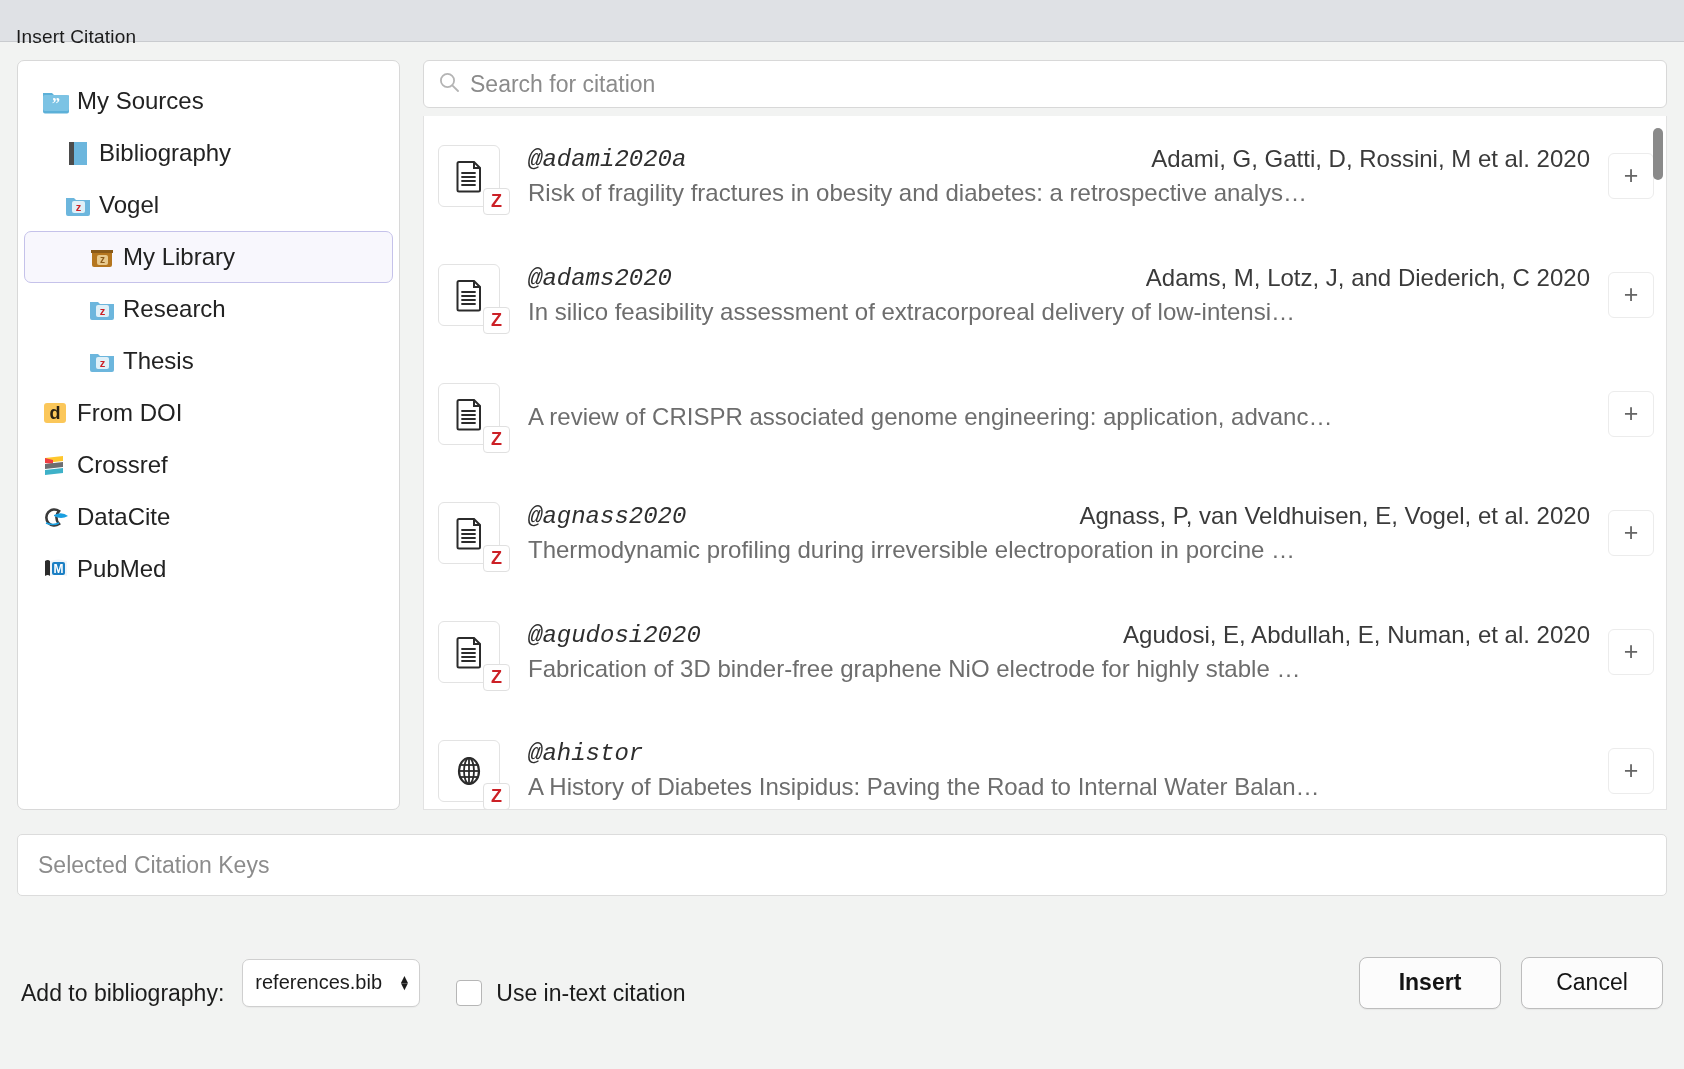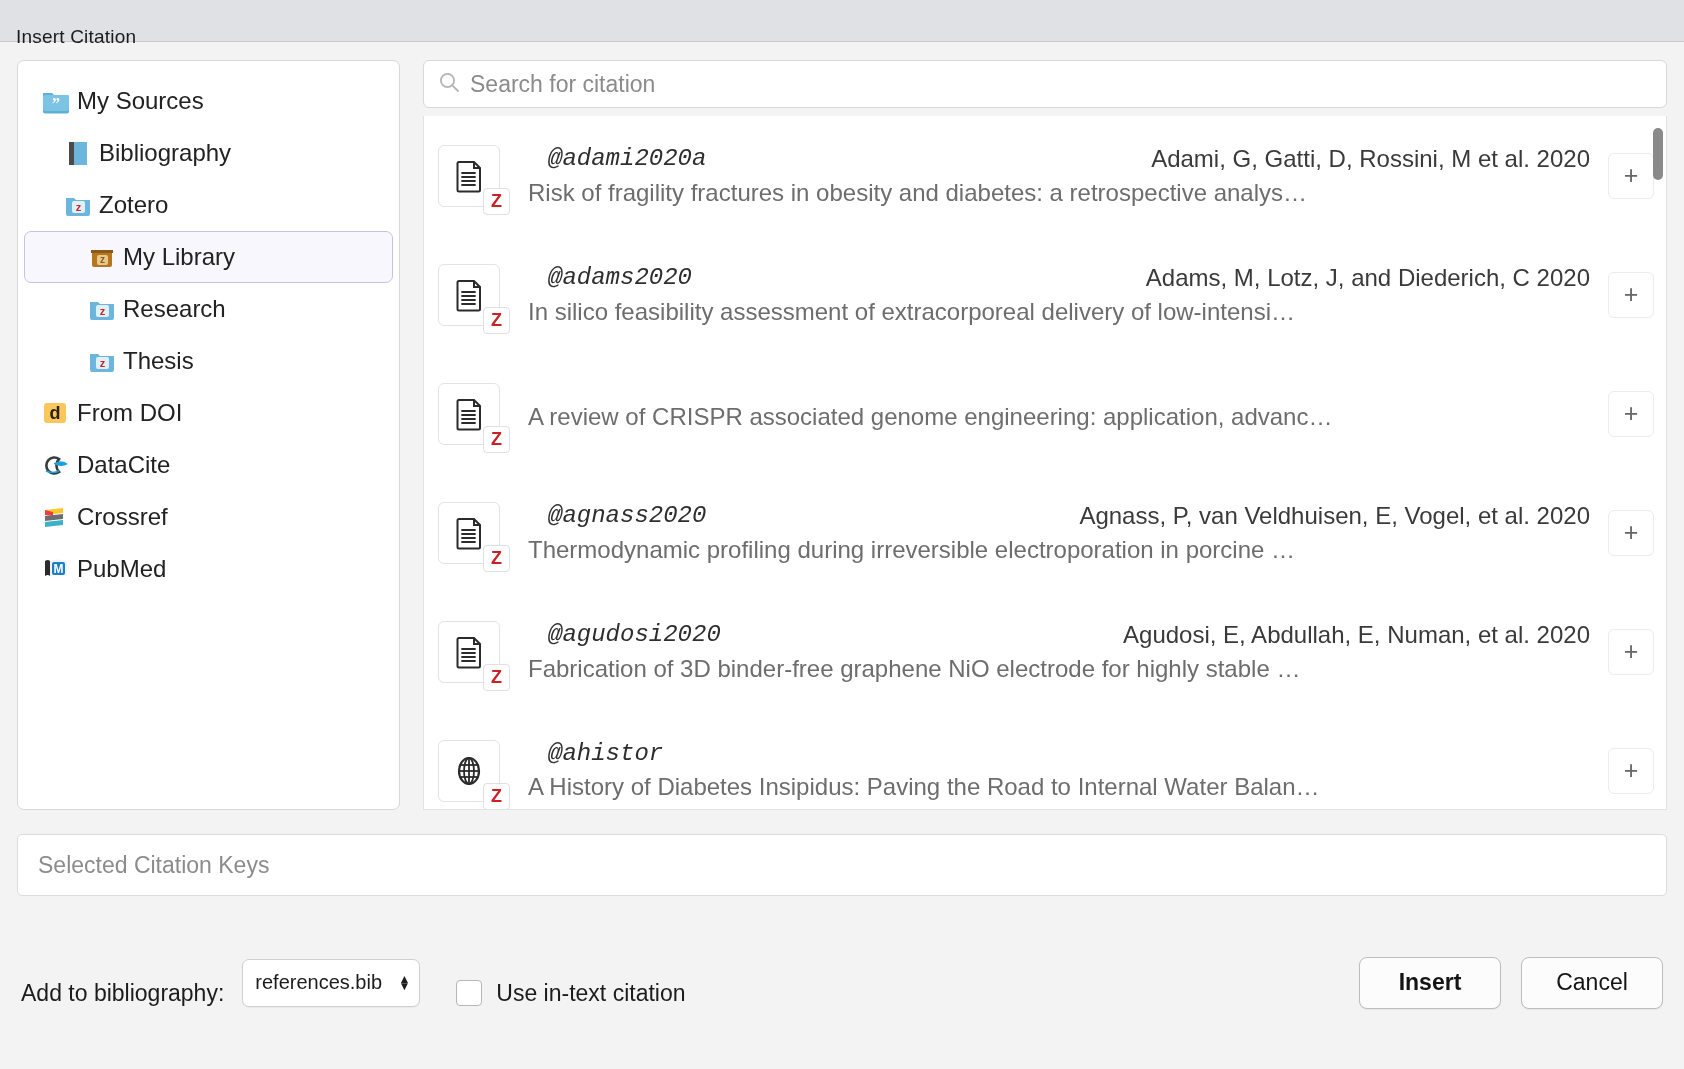--- a/index.html
+++ b/index.html
@@ -155,23 +155,22 @@
   }
   .row-text {
     flex: 1;
     min-width: 0;
     margin-left: 28px;
     margin-right: 18px;
   }
   .row-top {
     display: flex;
     justify-content: space-between;
-    align-items: center;
+    align-items: flex-end;
     gap: 20px;
-    margin-left: 20px;
   }
   .cite-key {
     font-size: 24px;
     color: #2e2e2e;
     font-style: italic;
     font-family: "Liberation Mono", monospace;
     white-space: nowrap;
   }
   .authors {
     font-size: 24px;
@@ -334,21 +333,21 @@
           <span class="src-label">Bibliography</span>
         </div>
         <div class="src-item indent-1">
           <span class="src-icon">
             <svg width="30" height="30" viewBox="0 0 30 30">
               <path d="M3 8 h8 l2 2 H27 v14 a2 2 0 0 1-2 2 H5 a2 2 0 0 1-2-2 Z" fill="#6cb6dd"></path>
               <rect x="9" y="11" width="13" height="12" rx="2" fill="#dff0f8"></rect>
               <text x="15.5" y="21" font-size="11" font-weight="bold" fill="#cc2026" text-anchor="middle" font-family="Liberation Sans, sans-serif">z</text>
             </svg>
           </span>
-          <span class="src-label">Zotero</span>
+          <span class="src-label">Vogel</span>
         </div>
         <div class="src-item indent-2 selected">
           <span class="src-icon">
             <svg width="30" height="30" viewBox="0 0 30 30">
               <path d="M4 8 h22 v3 H4 Z" fill="#8a5a18"></path>
               <path d="M5 11 h20 v12 a2 2 0 0 1-2 2 H7 a2 2 0 0 1-2-2 Z" fill="#b5761f"></path>
               <rect x="10" y="13" width="11" height="10" rx="2" fill="#e8c98d"></rect>
               <text x="15.5" y="21" font-size="10" font-weight="bold" fill="#8a5a18" text-anchor="middle" font-family="Liberation Sans, sans-serif">z</text>
             </svg>
           </span>
@@ -379,37 +378,37 @@
             <svg width="30" height="30" viewBox="0 0 30 30">
               <rect x="3" y="5" width="22" height="20" rx="3" fill="#fbc75a"></rect>
               <text x="14" y="21" font-size="18" font-weight="bold" fill="#2b2113" text-anchor="middle" font-family="Liberation Sans, sans-serif">d</text>
             </svg>
           </span>
           <span class="src-label">From DOI</span>
         </div>
         <div class="src-item indent-0">
           <span class="src-icon">
             <svg width="30" height="30" viewBox="0 0 30 30">
-              <path d="M18 9 a8 8 0 1 0 0 13 a9.5 9.5 0 0 1 0-13 Z" fill="none" stroke="#3a3a3a" stroke-width="2.6"></path>
-              <path d="M13 13 q8-4 14 1 q-7 4-14 0 Z" fill="#1a9fe0"></path>
-              <path d="M5 21 q7 3 13 0" fill="none" stroke="#1a9fe0" stroke-width="1.6"></path>
-            </svg>
-          </span>
-          <span class="src-label">DataCite</span>
-        </div>
-        <div class="src-item indent-0">
-          <span class="src-icon">
-            <svg width="30" height="30" viewBox="0 0 30 30">
               <polygon points="4,8 22,6 22,11 4,13" fill="#ffc72c"></polygon>
               <polygon points="4,8 12,10 12,14 4,13" fill="#ef3e42"></polygon>
               <polygon points="22,12 22,17 4,19 4,14" fill="#6d6e71"></polygon>
               <polygon points="4,20 22,18 22,23 4,25" fill="#3eb1c8"></polygon>
             </svg>
           </span>
           <span class="src-label">Crossref</span>
+        </div>
+        <div class="src-item indent-0">
+          <span class="src-icon">
+            <svg width="30" height="30" viewBox="0 0 30 30">
+              <path d="M18 9 a8 8 0 1 0 0 13 a9.5 9.5 0 0 1 0-13 Z" fill="none" stroke="#3a3a3a" stroke-width="2.6"></path>
+              <path d="M13 13 q8-4 14 1 q-7 4-14 0 Z" fill="#1a9fe0"></path>
+              <path d="M5 21 q7 3 13 0" fill="none" stroke="#1a9fe0" stroke-width="1.6"></path>
+            </svg>
+          </span>
+          <span class="src-label">DataCite</span>
         </div>
         <div class="src-item indent-0">
           <span class="src-icon">
             <svg width="30" height="30" viewBox="0 0 30 30">
               <path d="M4 7 q3-2 5 0 v15 q-2-2-5 0 Z" fill="#2b2b2b"></path>
               <path d="M9 7 q8-3 17 0 v15 q-9-3-17 0 Z" fill="#f0f4f8"></path>
               <rect x="11" y="8" width="13" height="13" rx="2" fill="#1b7fc4"></rect>
               <text x="17.5" y="19" font-size="12" font-weight="bold" fill="#ffffff" text-anchor="middle" font-family="Liberation Sans, sans-serif">M</text>
             </svg>
           </span>

